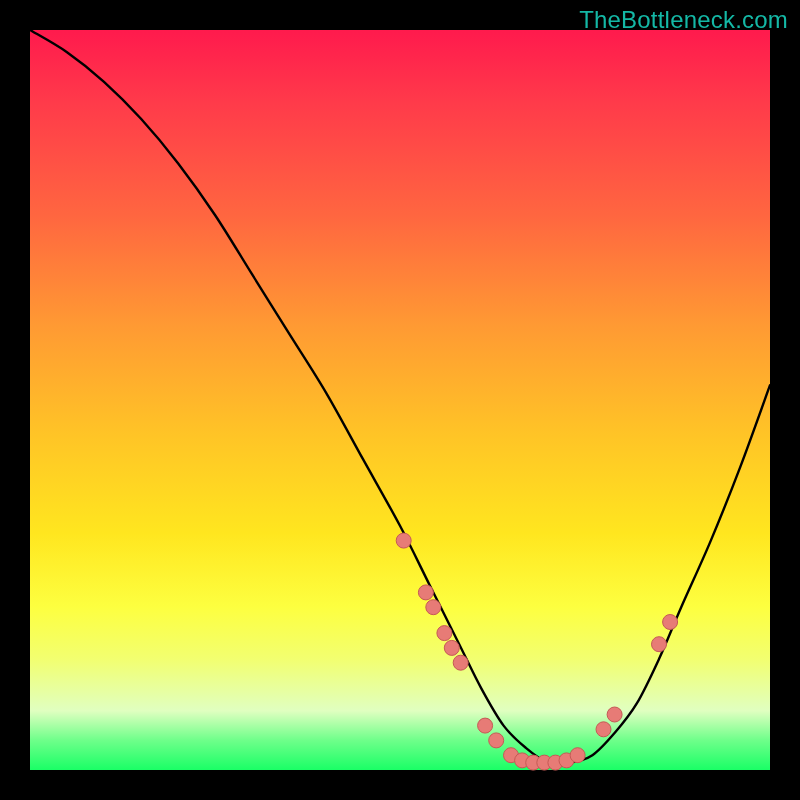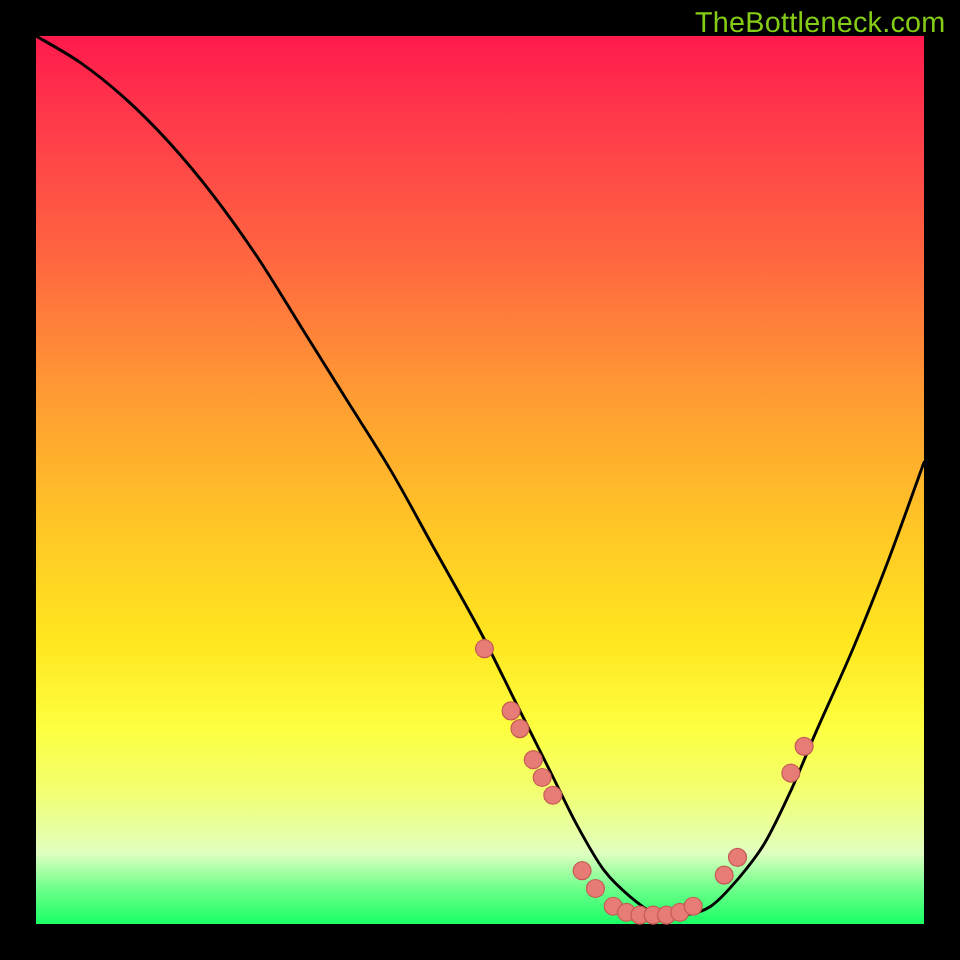--- a/index.html
+++ b/index.html
@@ -40,21 +40,21 @@
       #6eff8a 96%,
       #1aff66 100%
     );
   }
   .watermark {
     position: absolute;
     top: 6px;
     right: 12px;
     font-size: 24px;
     font-weight: 500;
-    color: #84cc16;
+    color: #14b8a6;
     letter-spacing: 0.2px;
     user-select: none;
   }
   svg.curve {
     position: absolute;
     left: 0;
     top: 0;
     width: 740px;
     height: 740px;
     overflow: visible;

